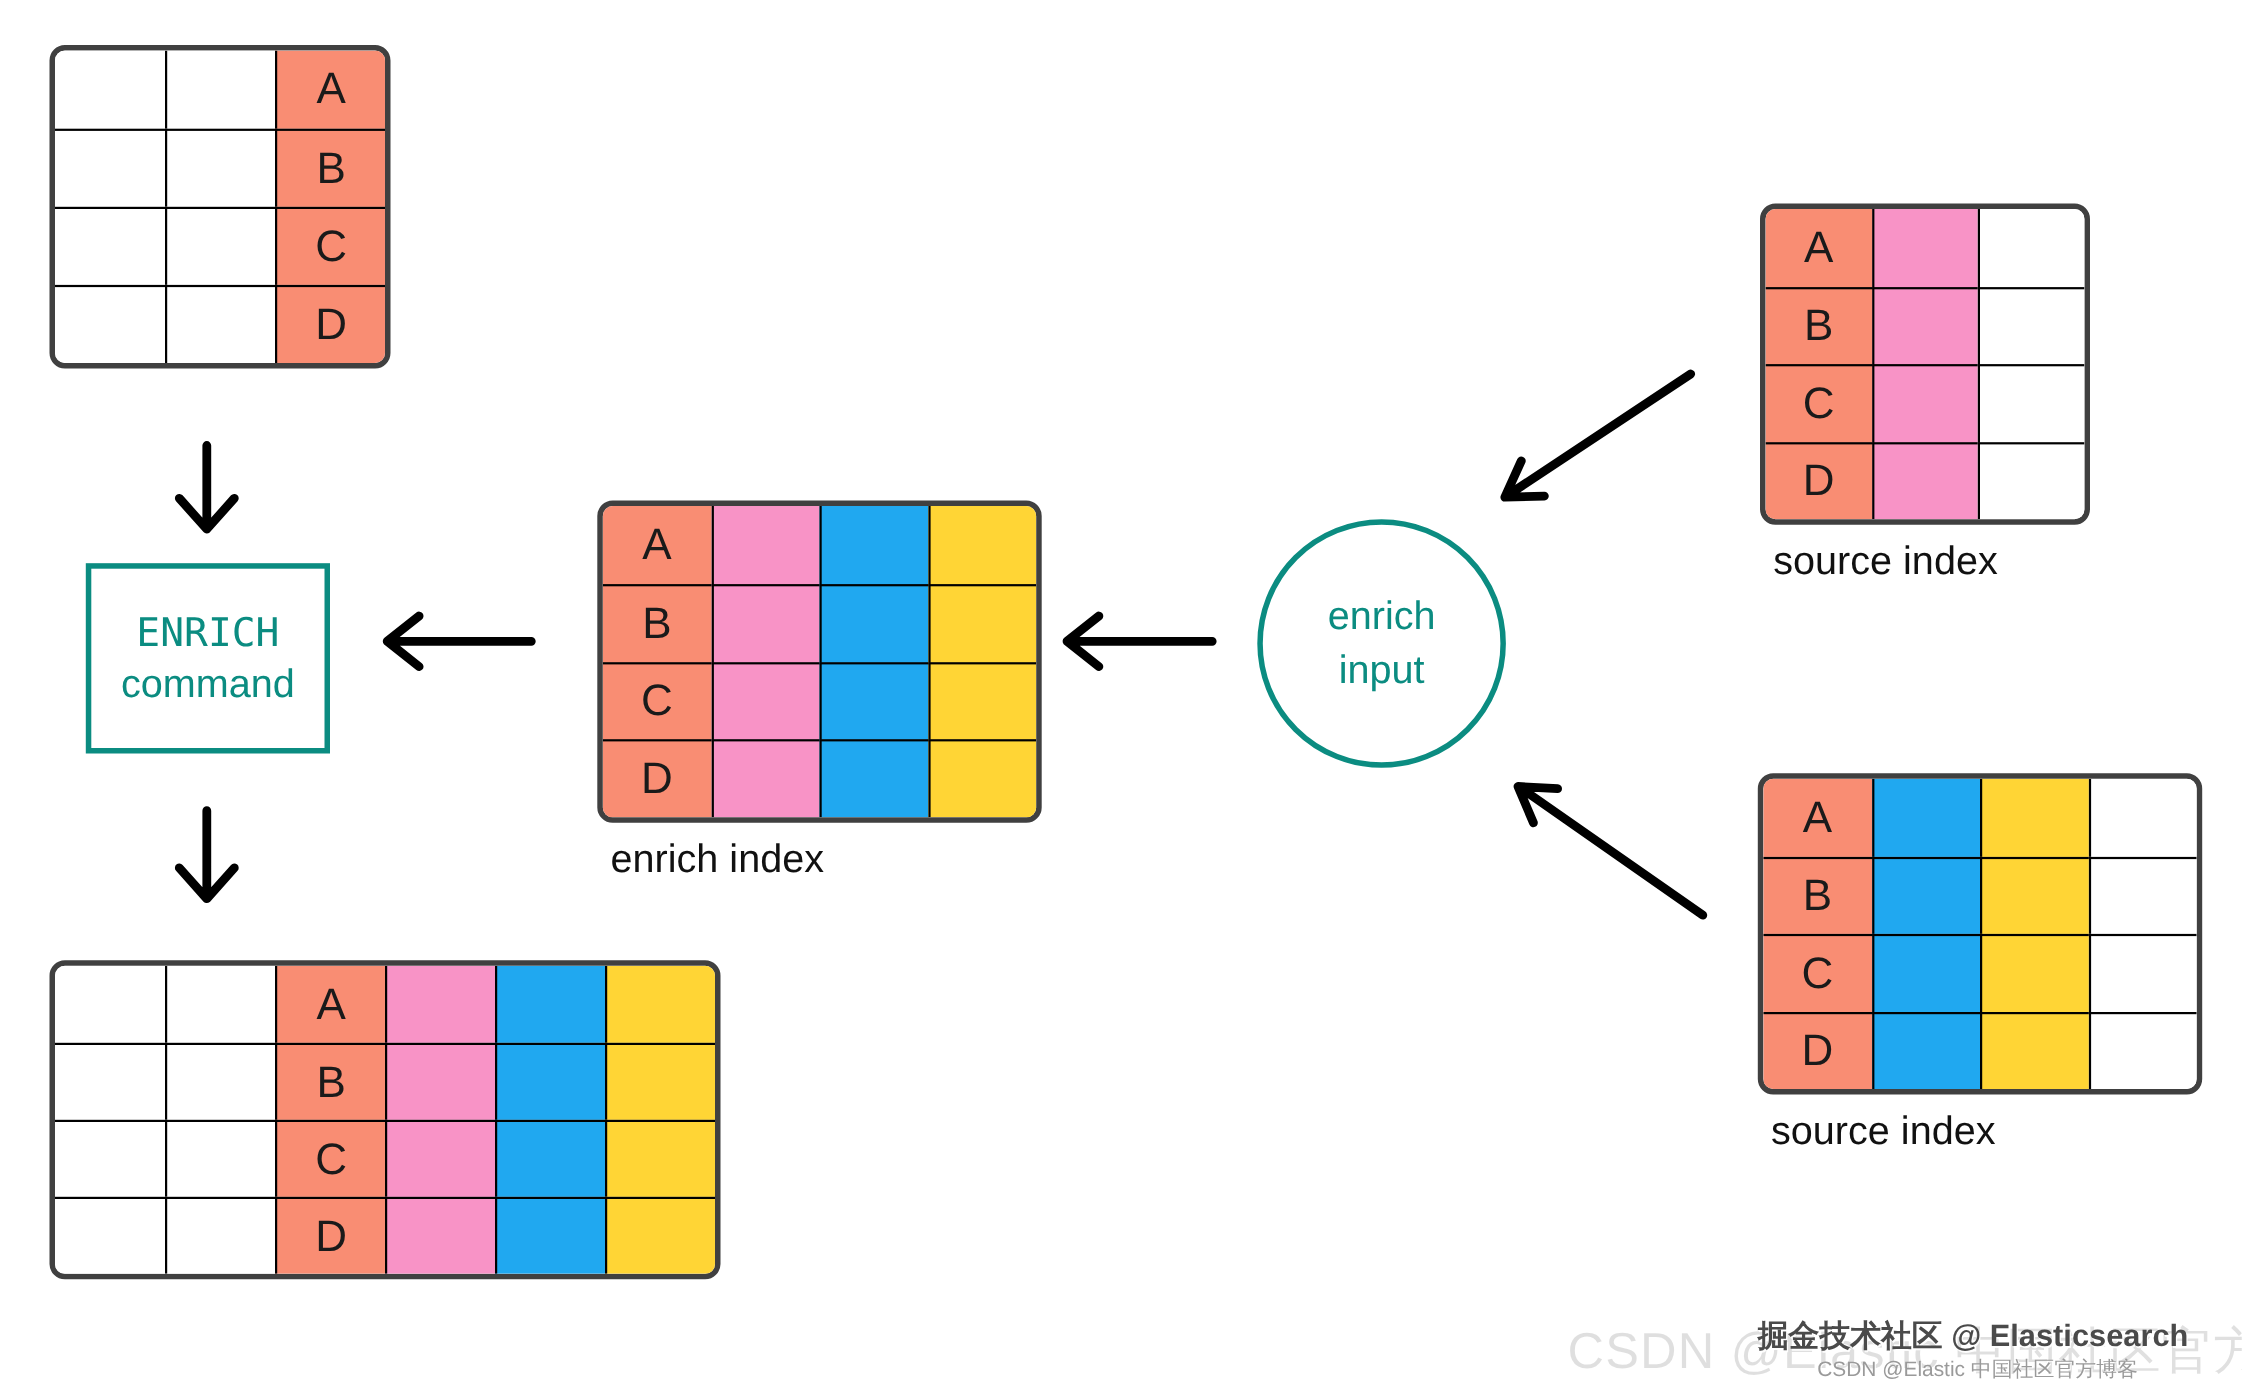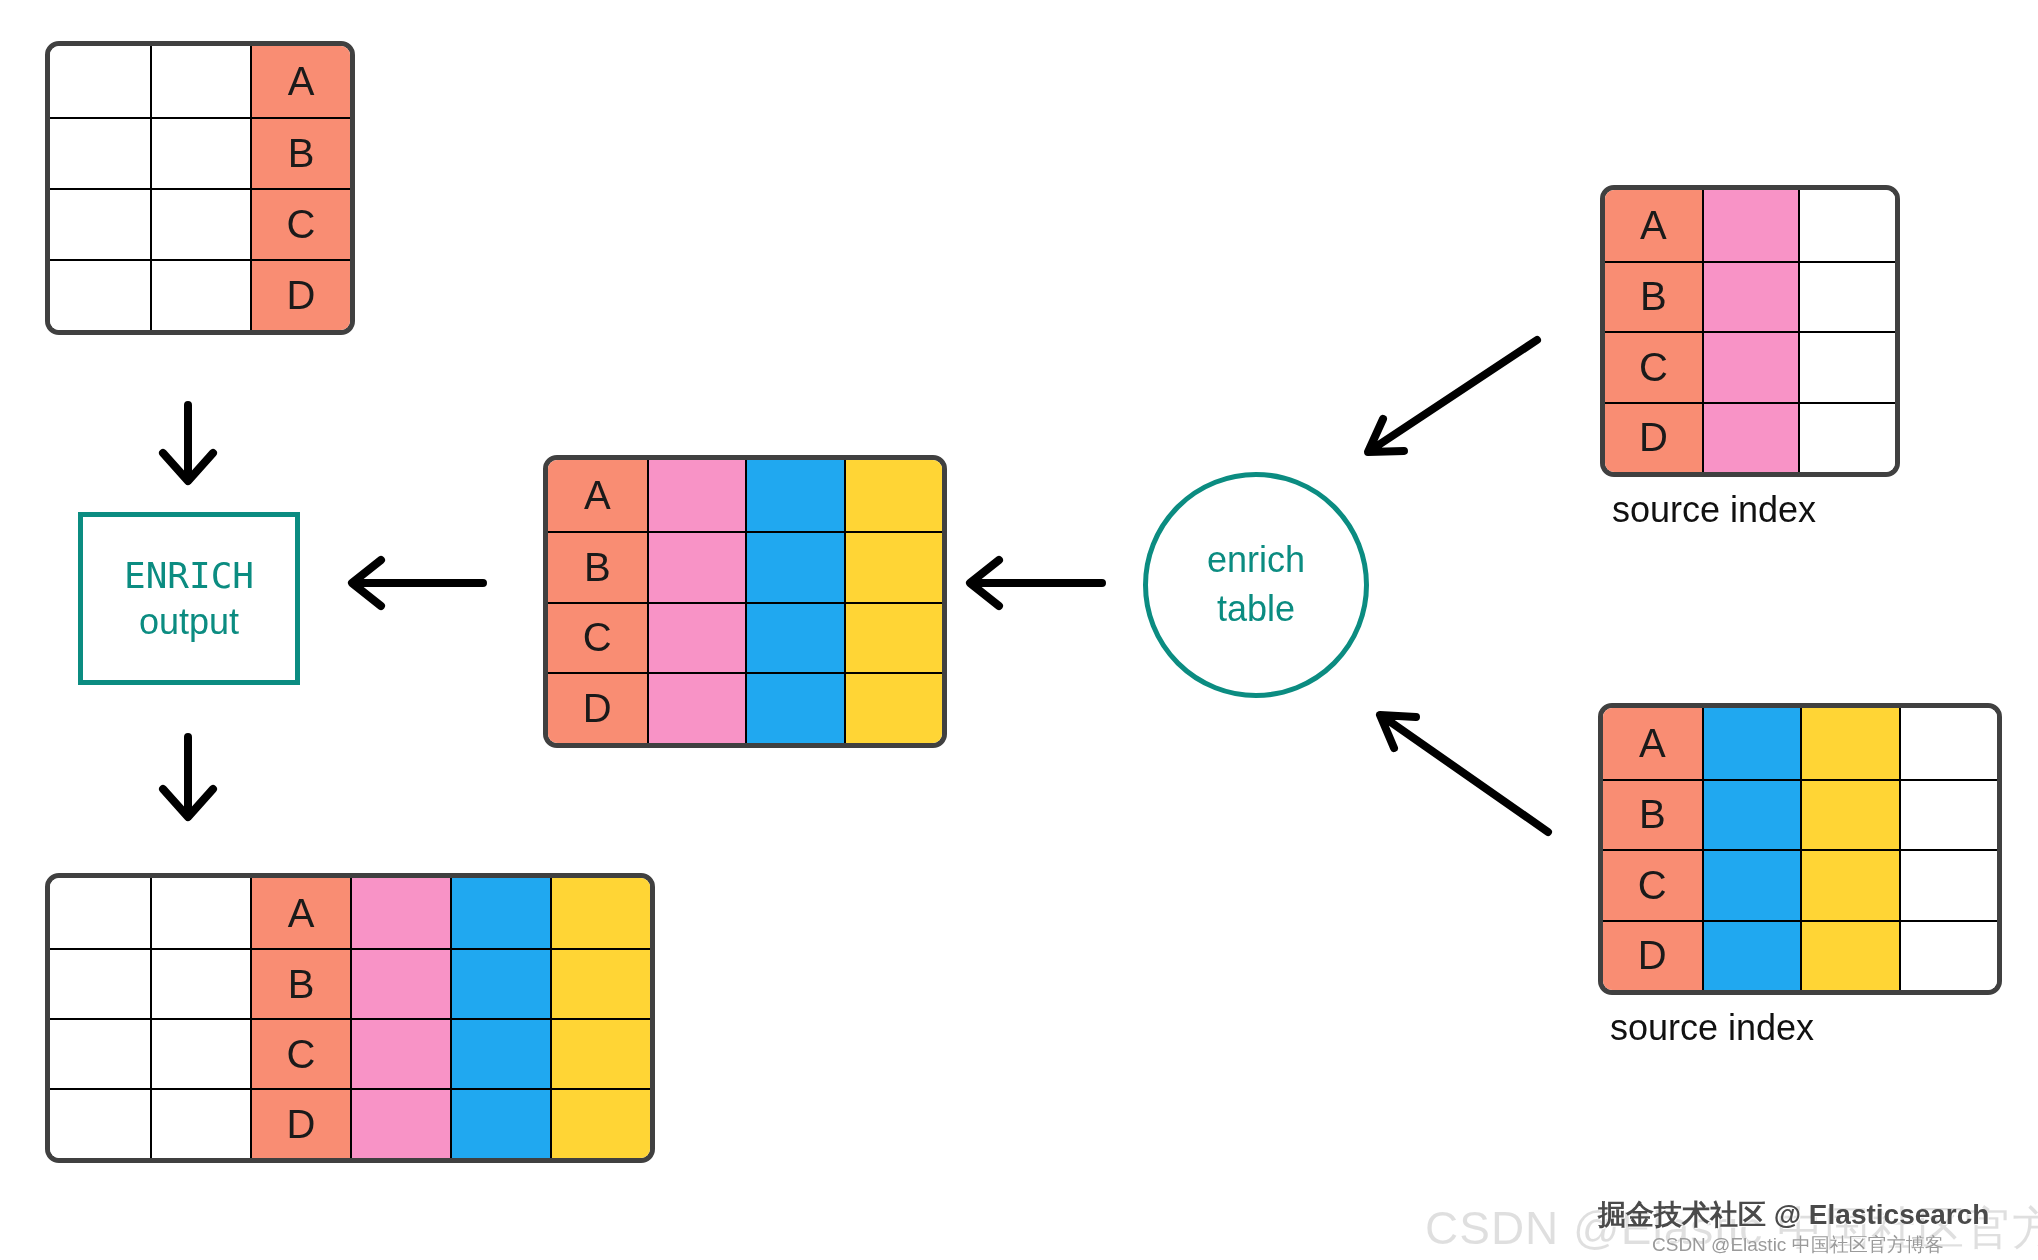--- a/index.html
+++ b/index.html
@@ -73,21 +73,21 @@
       <div class="cell bt bl" style="background: var(--white);"></div>
       <div class="cell bt bl key" style="background: var(--salmon);">C</div>
       <div class="cell bt" style="background: var(--white);"></div>
       <div class="cell bt bl" style="background: var(--white);"></div>
       <div class="cell bt bl key" style="background: var(--salmon);">D</div>
     </div>
 </figure>
 
 <div id="enrich-command-box">
   <div class="line mono">ENRICH</div>
-  <div class="line">output</div>
+  <div class="line">command</div>
 </div>
 
 <figure class="tbl" id="output-table">
   <div class="grid" style="grid-template-columns: repeat(6, 1fr); grid-template-rows: repeat(4, 1fr);">
       <div class="cell" style="background: var(--white);"></div>
       <div class="cell bl" style="background: var(--white);"></div>
       <div class="cell bl key" style="background: var(--salmon);">A</div>
       <div class="cell bl" style="background: var(--pink);"></div>
       <div class="cell bl" style="background: var(--blue);"></div>
       <div class="cell bl" style="background: var(--yellow);"></div>
@@ -124,25 +124,26 @@
       <div class="cell bt bl" style="background: var(--yellow);"></div>
       <div class="cell bt key" style="background: var(--salmon);">C</div>
       <div class="cell bt bl" style="background: var(--pink);"></div>
       <div class="cell bt bl" style="background: var(--blue);"></div>
       <div class="cell bt bl" style="background: var(--yellow);"></div>
       <div class="cell bt key" style="background: var(--salmon);">D</div>
       <div class="cell bt bl" style="background: var(--pink);"></div>
       <div class="cell bt bl" style="background: var(--blue);"></div>
       <div class="cell bt bl" style="background: var(--yellow);"></div>
     </div>
+  <figcaption>enrich index</figcaption>
 </figure>
 
 <div id="enrich-policy-circle">
   <div class="line">enrich</div>
-  <div class="line">table</div>
+  <div class="line">input</div>
 </div>
 
 <figure class="tbl" id="source-index-top">
   <div class="grid" style="grid-template-columns: repeat(3, 1fr); grid-template-rows: repeat(4, 1fr);">
       <div class="cell key" style="background: var(--salmon);">A</div>
       <div class="cell bl" style="background: var(--pink);"></div>
       <div class="cell bl" style="background: var(--white);"></div>
       <div class="cell bt key" style="background: var(--salmon);">B</div>
       <div class="cell bt bl" style="background: var(--pink);"></div>
       <div class="cell bt bl" style="background: var(--white);"></div>

